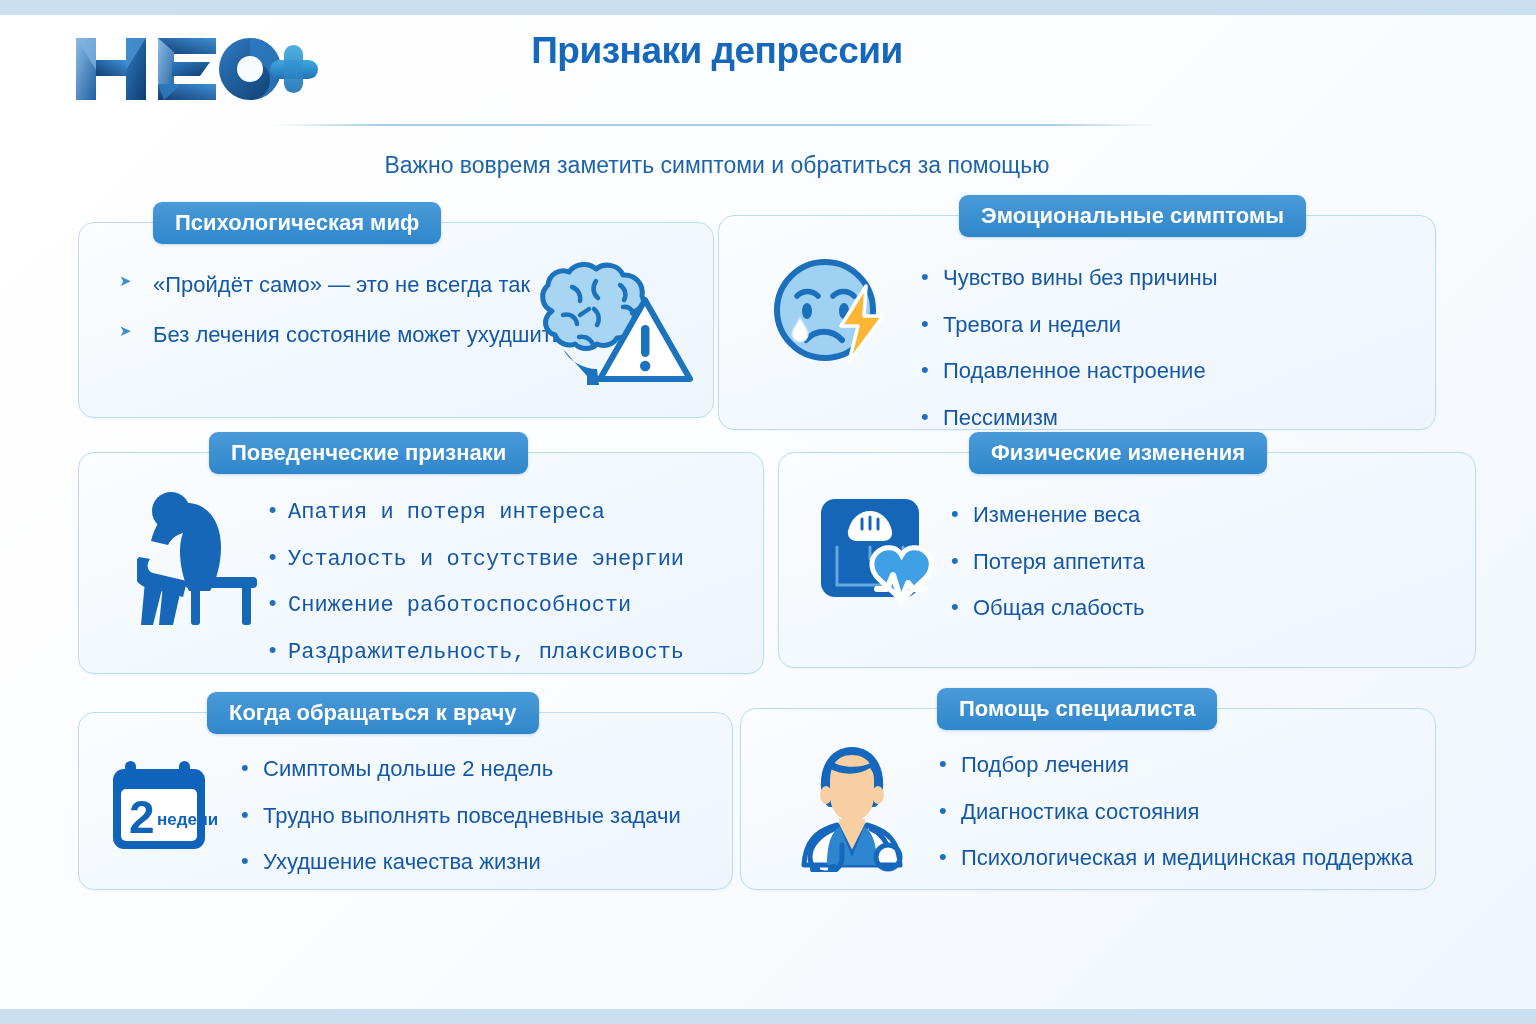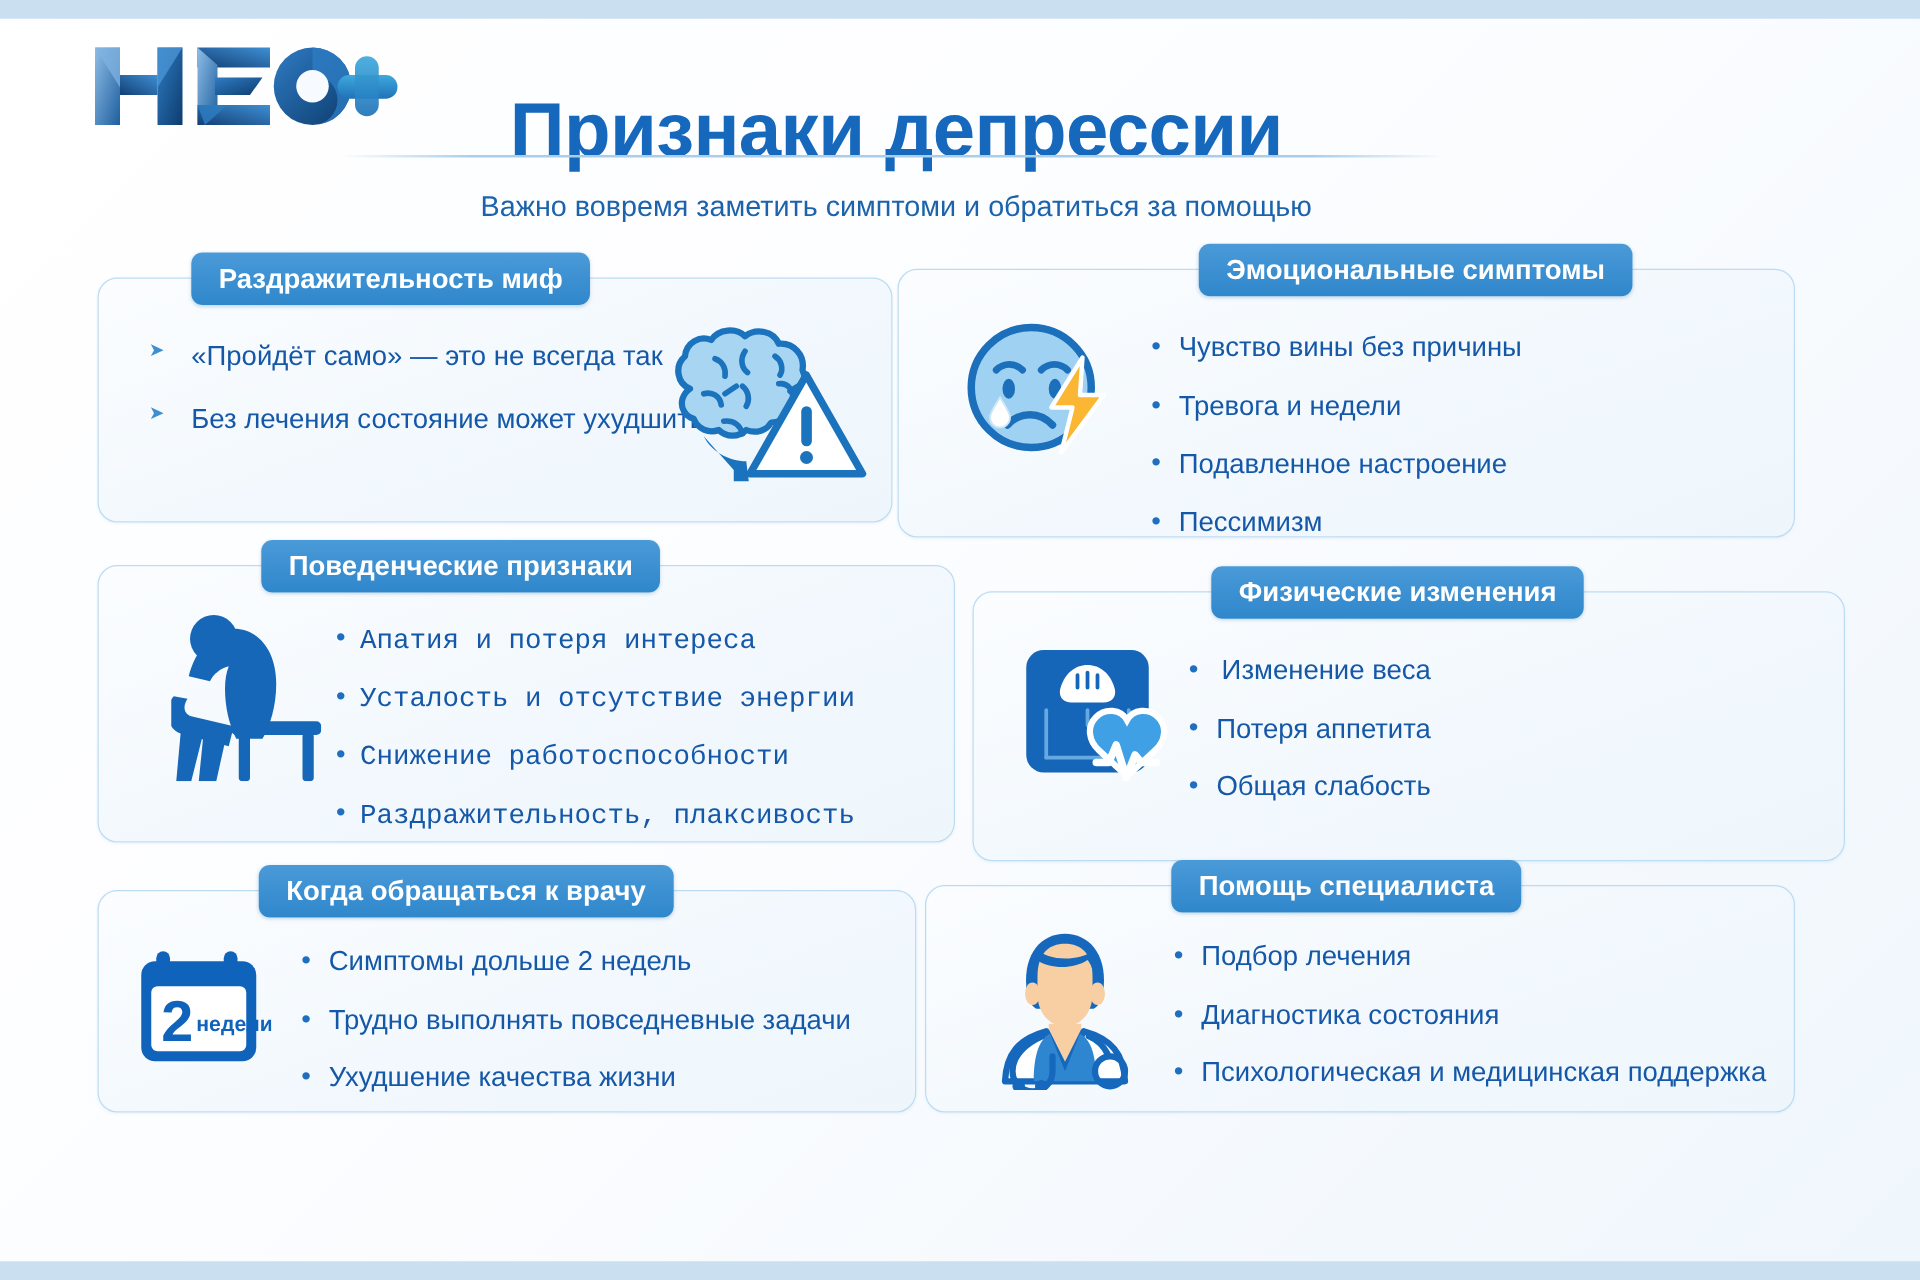--- a/index.html
+++ b/index.html
@@ -36,26 +36,25 @@
     top: 30px;
     width: 250px;
     height: 78px;
   }
   .title {
     position: absolute;
     left: 272px;
     top: 32px;
     width: 890px;
     text-align: center;
-    font-size: 61px;
+    font-size: 37px;
     font-weight: bold;
     color: #1668bd;
     letter-spacing: -0.5px;
     line-height: 1.05;
-    margin-top: 40px;
   }
   .title-rule {
     position: absolute;
     left: 272px;
     top: 124px;
     width: 884px;
     height: 2px;
     background: linear-gradient(to right, rgba(160,200,235,0), #a9cee9 12%, #a9cee9 88%, rgba(160,200,235,0));
   }
   .subtitle {
@@ -127,21 +126,21 @@
     color: #3d8fd0;
   }
   .icon-box {
     position: absolute;
   }
 
   
   #card-myth      { left: 78px;  top: 222px; width: 636px; height: 196px; }
   #card-emotional { left: 718px; top: 215px; width: 718px; height: 215px; }
   #card-behavior  { left: 78px;  top: 452px; width: 686px; height: 222px; }
-  #card-physical  { left: 778px; top: 473px; width: 698px; height: 216px; text-align: right; }
+  #card-physical  { left: 778px; top: 452px; width: 698px; height: 216px; }
   #card-doctor    { left: 78px;  top: 712px; width: 655px; height: 178px; }
   #card-help      { left: 740px; top: 708px; width: 696px; height: 182px; }
 </style>
 </head>
 <body>
 
 <div class="poster">
 
   <div class="edge-strip top"></div>
   <div class="edge-strip bottom"></div>
@@ -186,21 +185,21 @@
       <rect x="198" y="30" width="48" height="19" rx="9.5" fill="url(#lgD)"></rect>
       <rect x="212" y="15" width="19" height="48" rx="9.5" fill="url(#lgD)" opacity="0.92"></rect>
     </svg>
   </div>
 
   <div class="title">Признаки депрессии</div>
   <div class="title-rule"></div>
   <div class="subtitle">Важно вовремя заметить симптоми и обратиться за помощью</div>
 
   <div class="card" id="card-myth">
-    <div class="badge" style="left:74px;">Раздражительность миф</div>
+    <div class="badge" style="left:74px;">Психологическая миф</div>
 
     <ul class="bullets arrows" style="left:40px; top:48px;">
       <li>«Пройдёт само» — это не всегда так</li>
       <li>Без лечения состояние может ухудшиться</li>
     </ul>
 
     <div class="icon-box" style="left:440px; top:30px;">
       <svg width="175" height="140" viewBox="0 0 175 140" aria-hidden="true">
         <g fill="#a8d5f2" stroke="#1b72bd" stroke-width="5" stroke-linejoin="round" stroke-linecap="round">
           <path d="M33 58c-10-4-13-18-4-26 1-11 12-17 21-13 6-9 20-10 27-3 9-7 23-4 27 6 12-1 21 9 19 21 4 9 1 20-8 24 1 10-7 18-17 18-4 7-13 9-20 6-6 6-16 6-22 0-8 3-17-1-20-9-7-2-11-9-9-16 1-3 3-6 6-8z"></path>

